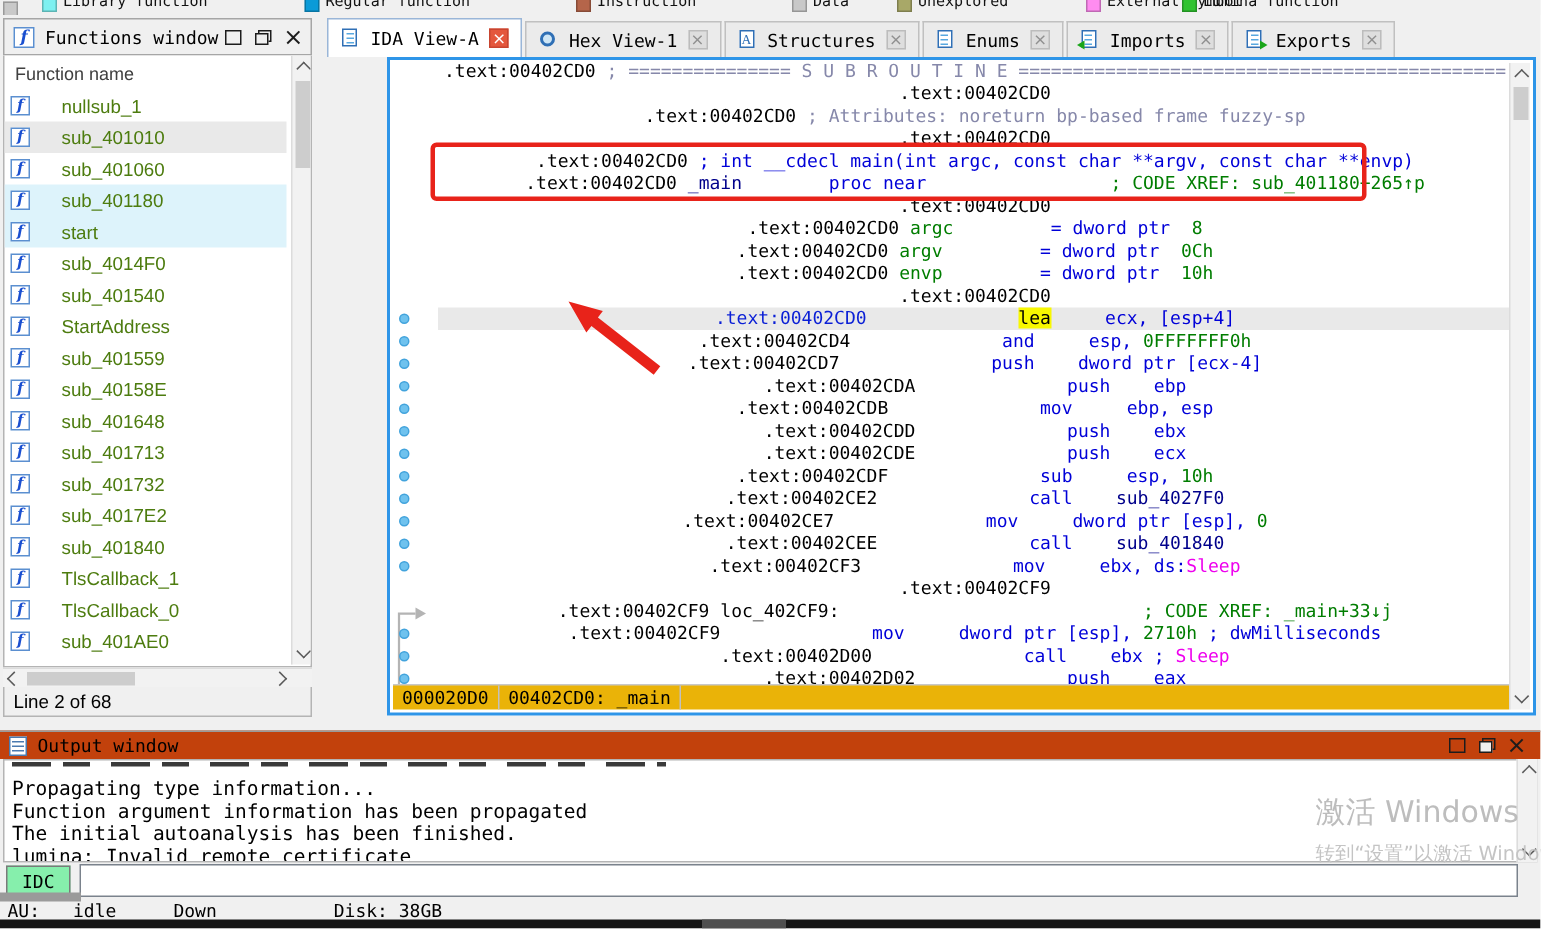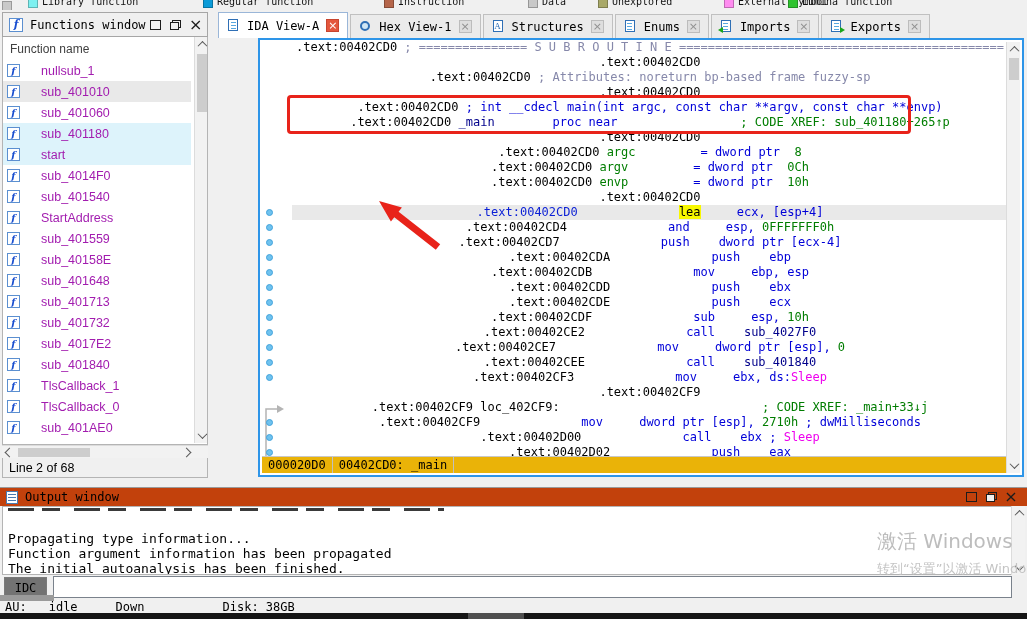--- a/index.html
+++ b/index.html
@@ -26,21 +26,21 @@
   .glyph-float::before{content:"";position:absolute;right:0;top:0;width:7px;height:6px;border:1.2px solid #1c1c1c;}
   .glyph-float::after{content:"";position:absolute;left:0;bottom:0;width:7px;height:6px;border:1.2px solid #1c1c1c;background:#f0f0f0;}
   .glyph-close{font-family:"DejaVu Sans",sans-serif;font-size:16px;color:#1c1c1c;line-height:1;}
 
   #fn-list{left:2px;top:37px;width:206px;height:408px;background:#fff;border:1px solid #b4b4b4;
            border-top:none;box-sizing:border-box;overflow:hidden;}
   #fn-header{height:23px;display:flex;align-items:center;padding-left:7px;
              font-family:"Liberation Sans",sans-serif;font-size:12px;color:#404040;}
   .fn-row{height:21px;display:flex;align-items:center;padding-left:4px;width:188px;box-sizing:border-box;}
   .fn-row .f-icon{width:13px;height:13px;font-size:10px;}
-  .fn-row .nm{font-family:"Liberation Sans",sans-serif;font-size:12.5px;color:#a21caf;margin-left:7px;white-space:nowrap;padding-left:14px;}
+  .fn-row .nm{font-family:"Liberation Sans",sans-serif;font-size:12.5px;color:#4d7c0f;margin-left:7px;white-space:nowrap;padding-left:14px;}
   .fn-row.selected{background:#e9e9e9;}
   .fn-row.visited{background:#ddf3fb;}
 
   .vscroll{position:absolute;background:#f2f2f2;border-left:1px solid #dcdcdc;box-sizing:border-box;}
   .hscroll{position:absolute;background:#f2f2f2;border-top:1px solid #dcdcdc;box-sizing:border-box;}
   .sb-btn{position:absolute;width:14px;height:15px;display:flex;align-items:center;justify-content:center;}
   .sb-btn-h{position:absolute;width:15px;height:13px;display:flex;align-items:center;justify-content:center;}
   .thumb{position:absolute;background:#cdcdcd;}
   .chev{width:6px;height:6px;border-right:1.4px solid #5a5a5a;border-bottom:1.4px solid #5a5a5a;display:inline-block;}
   .chev.up{transform:rotate(-135deg) translate(-1px,-1px);}
@@ -103,21 +103,21 @@
   .out-icon{width:12px;height:13px;background:#fff;border:1px solid #4a7ab0;box-sizing:border-box;position:relative;}
   .out-icon::before{content:"";position:absolute;left:1px;top:2px;width:8px;height:1px;background:#4a7ab0;
                     box-shadow:0 3px 0 #4a7ab0,0 6px 0 #4a7ab0;}
   #out-text{left:2px;top:506px;width:1023px;height:69px;background:#fff;border:1px solid #b4b4b4;box-sizing:border-box;overflow:hidden;}
   .out-line{font-family:"DejaVu Sans Mono",monospace;font-size:13px;line-height:15px;color:#000;padding-left:5px;white-space:pre;}
   #out-partial{position:absolute;left:5px;top:1px;width:436px;height:3px;
       background:repeating-linear-gradient(90deg,#3a3a3a 0 26px,transparent 26px 34px,#3a3a3a 34px 52px,transparent 52px 66px);}
   #out-vscroll{right:2px;top:506px;width:14px;height:69px;}
 
   
-  #idc-btn{left:4px;top:577px;width:43px;height:21px;background:#737373;border:1px solid #7a7a7a;box-sizing:border-box;
+  #idc-btn{left:4px;top:577px;width:43px;height:21px;background:#86efac;border:1px solid #7a7a7a;box-sizing:border-box;
            display:flex;align-items:center;justify-content:center;font-size:12px;color:#000;}
   #idc-input{left:53px;top:576px;width:959px;height:22px;background:#fff;border:1px solid #7a828c;box-sizing:border-box;
              font-family:"DejaVu Sans Mono",monospace;font-size:12px;padding:0 4px;outline:none;}
   #grip{left:0;top:595px;width:54px;height:6px;background:#9a9a9a;}
   #statusbar{left:0;top:601px;width:1027px;height:12px;display:flex;align-items:center;font-size:12px;color:#000;}
   #statusbar .au-l{margin-left:5px;} #statusbar .au-v{margin-left:22px;}
   #statusbar .conn{margin-left:38px;} #statusbar .disk{margin-left:78px;}
   #blackstrip{left:0;top:613px;width:1027px;height:6px;background:#151515;}
   #blackstrip .lite{position:absolute;left:468px;top:0;width:56px;height:6px;background:#4f4f4f;}
 
@@ -497,21 +497,21 @@
     </span>
   <span class="wbtn">
       <span class="glyph-float"></span>
     </span>
   <span class="wbtn">
       <span class="glyph-close">×</span>
     </span>
 </div>
 <div id="out-text" class="abs">
   <div id="out-partial"></div>
-  <div id="out-lines" style="margin-top:24px;">
+  <div id="out-lines" style="margin-top:12px;">
       <div class="out-line">Propagating type information...</div>
       <div class="out-line">Function argument information has been propagated</div>
       <div class="out-line">The initial autoanalysis has been finished.</div>
       <div class="out-line">lumina: Invalid remote certificate</div>
     </div>
 </div>
 <div id="out-vscroll" class="vscroll abs">
   <div class="sb-btn" style="top:0;left:0;">
       <span class="chev up"></span>
     </div>

